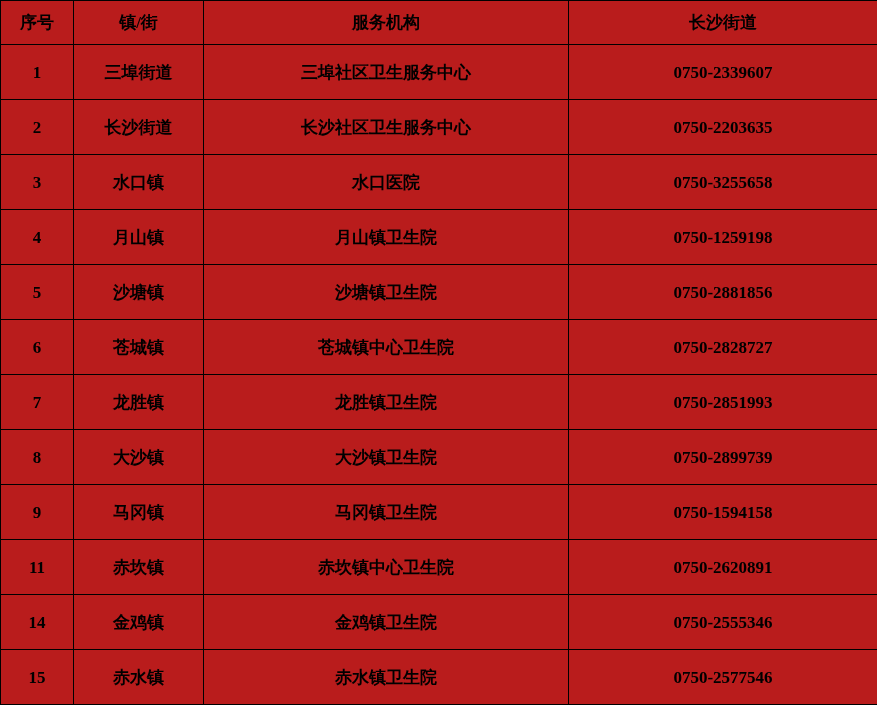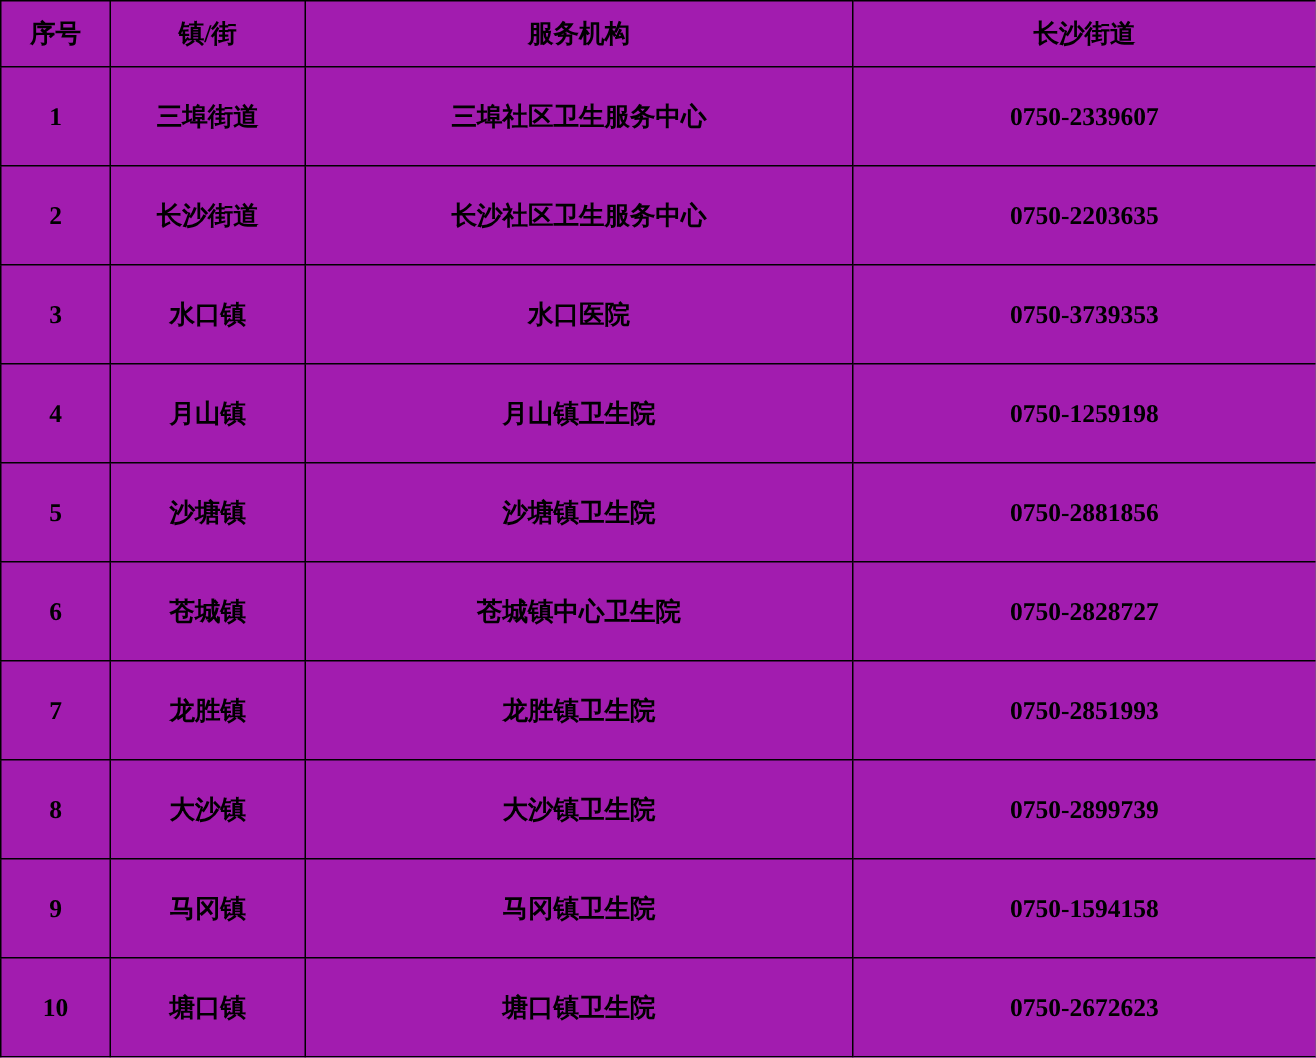--- a/index.html
+++ b/index.html
@@ -13,21 +13,21 @@
     overflow: hidden;
   }
   table.contact-table {
     border-collapse: collapse;
     table-layout: fixed;
     width: 877px;
     height: 705px;
     font-family: "Liberation Serif", "DejaVu Serif", serif;
     font-weight: bold;
     color: #000000;
-    background: #a21caf;
+    background: #b91c1c;
   }
   .contact-table th,
   .contact-table td {
     border: 1px solid #000000;
     text-align: center;
     vertical-align: middle;
     font-size: 17px;
     line-height: 1;
     padding: 0;
     overflow: hidden;
@@ -69,21 +69,21 @@
       <tr>
         <td>2</td>
         <td>长沙街道</td>
         <td>长沙社区卫生服务中心</td>
         <td>0750-2203635</td>
       </tr>
       <tr>
         <td>3</td>
         <td>水口镇</td>
         <td>水口医院</td>
-        <td>0750-3739353</td>
+        <td>0750-3255658</td>
       </tr>
       <tr>
         <td>4</td>
         <td>月山镇</td>
         <td>月山镇卫生院</td>
         <td>0750-1259198</td>
       </tr>
       <tr>
         <td>5</td>
         <td>沙塘镇</td>
@@ -108,19 +108,31 @@
         <td>大沙镇卫生院</td>
         <td>0750-2899739</td>
       </tr>
       <tr>
         <td>9</td>
         <td>马冈镇</td>
         <td>马冈镇卫生院</td>
         <td>0750-1594158</td>
       </tr>
       <tr>
-        <td>10</td>
-        <td>塘口镇</td>
-        <td>塘口镇卫生院</td>
-        <td>0750-2672623</td>
+        <td>11</td>
+        <td>赤坎镇</td>
+        <td>赤坎镇中心卫生院</td>
+        <td>0750-2620891</td>
+      </tr>
+      <tr>
+        <td>14</td>
+        <td>金鸡镇</td>
+        <td>金鸡镇卫生院</td>
+        <td>0750-2555346</td>
+      </tr>
+      <tr>
+        <td>15</td>
+        <td>赤水镇</td>
+        <td>赤水镇卫生院</td>
+        <td>0750-2577546</td>
       </tr>
     </tbody>
 </table>
 
 </body></html>

